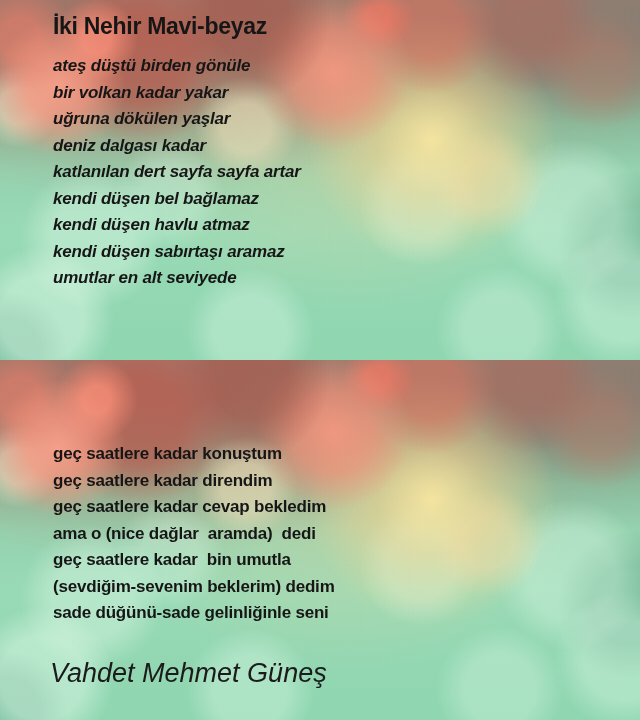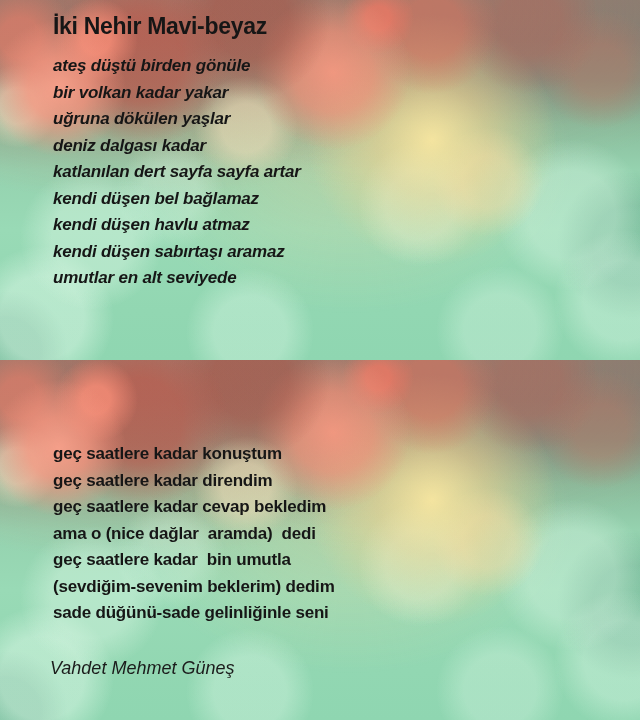--- a/index.html
+++ b/index.html
@@ -60,21 +60,21 @@
   .stanza1 { top: 53px; font-style: italic; }
   .stanza2 { top: 421px; margin-top: 20px; }
   .line {
     height: 26.5px; line-height: 26.5px;
     font-size: 17px; font-weight: bold; letter-spacing: -0.2px;
     color: #161616;
     white-space: pre;
   }
   .author {
     position: absolute; left: 50px; top: 658px;
-    font-size: 18px; font-style: italic; font-weight: normal;
+    font-size: 27px; font-style: italic; font-weight: normal;
     color: #1b1b1b;
     white-space: pre;
   }
 </style>
 </head>
 <body>
 
 <div class="page">
   <div class="bokeh"></div>
 

